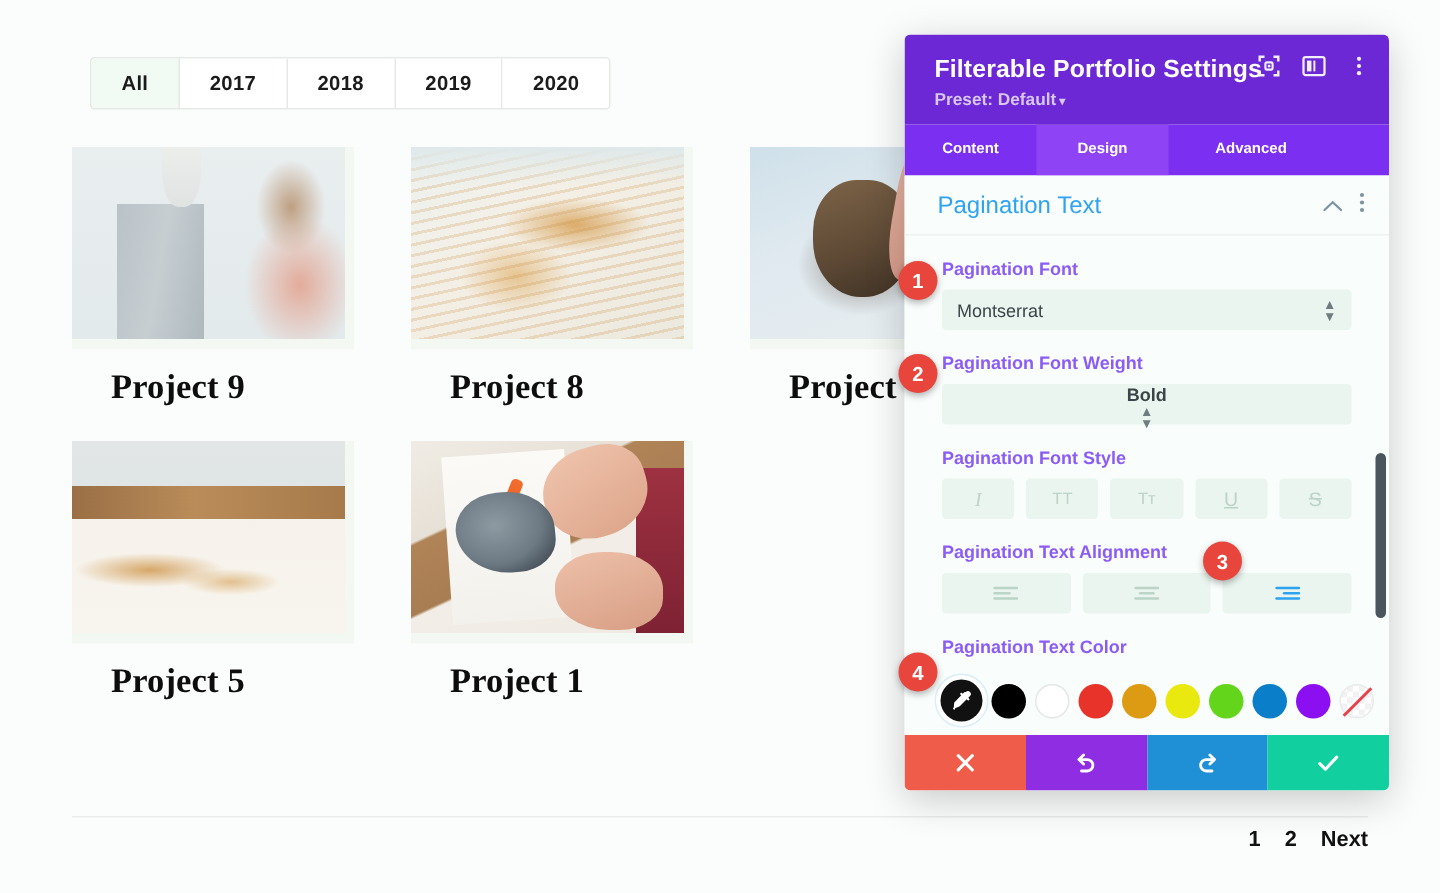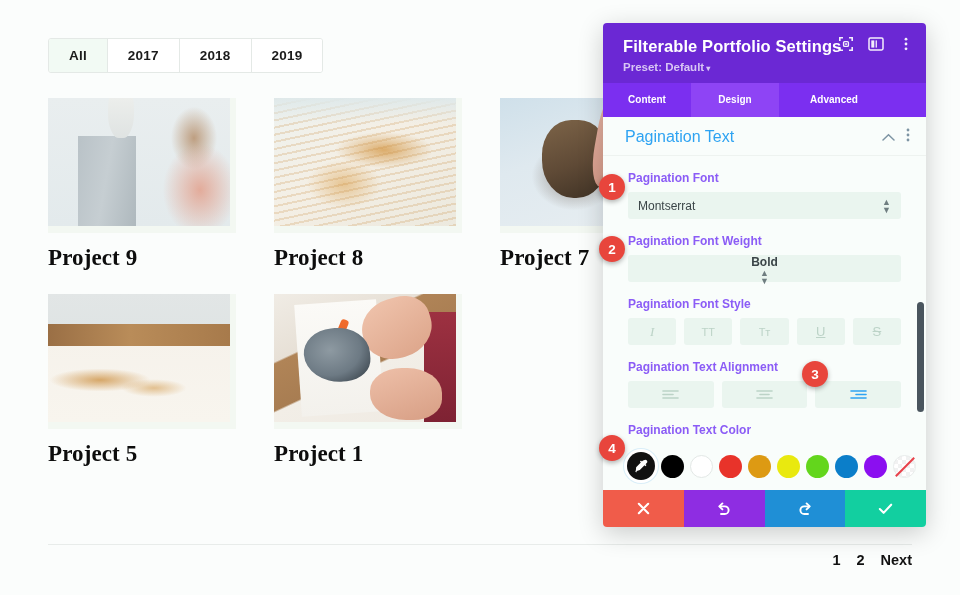--- a/index.html
+++ b/index.html
@@ -6,21 +6,21 @@
   html, body {
     width: 960px; height: 595px;
     background: #fbfdfc;
     font-family: "Liberation Sans", sans-serif;
     overflow: hidden;
   }
   .page { position: relative; width: 960px; height: 595px; background: #fbfdfc; }
 
   
   .filters {
-    position: absolute; left: 48px; top: 38px;
+    position: absolute; left: 60px; top: 38px;
     display: flex;
     border: 1px solid #e4e9e6;
     border-radius: 3px;
     background: #ffffff;
     overflow: hidden;
   }
   .filter-item {
     padding: 9px 20px;
     font-size: 13.5px;
     font-weight: 700;
@@ -56,20 +56,21 @@
     position: relative;
     background: #dfe6e4;
   }
   .card-title {
     margin-top: 12px;
     font-family: "Liberation Serif", serif;
     font-weight: 700;
     font-size: 23px;
     color: #0d0d0d;
     letter-spacing: .1px;
+    margin-left: 26px;
   }
 
   
   .img-p9 {
     background:
       radial-gradient(ellipse 60px 75px at 152px 92px, rgba(226,160,140,.85) 0%, rgba(226,160,140,0) 62%),
       radial-gradient(ellipse 34px 46px at 146px 40px, rgba(176,132,92,.75) 0%, rgba(176,132,92,0) 68%),
       linear-gradient(180deg,#e9eeef 0%, #e3eaec 100%);
   }
   .img-p9::before {
@@ -309,20 +310,21 @@
 </head>
 <body>
 
 <div class="page">
 
   <div class="filters">
     <div class="filter-item active">All</div>
     <div class="filter-item">2017</div>
     <div class="filter-item">2018</div>
     <div class="filter-item">2019</div>
+    <div class="filter-item">2020</div>
   </div>
 
   <div class="grid">
 
     <div class="card">
       <div class="thumb-wrap">
         <div class="thumb img-p9"></div>
       </div>
       <div class="card-title">Project 9</div>
     </div>

